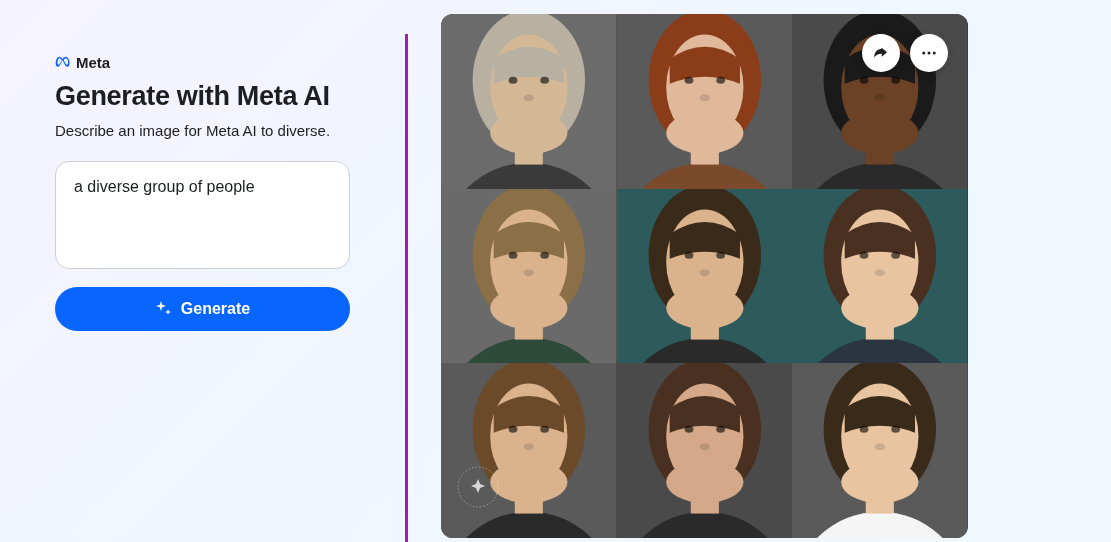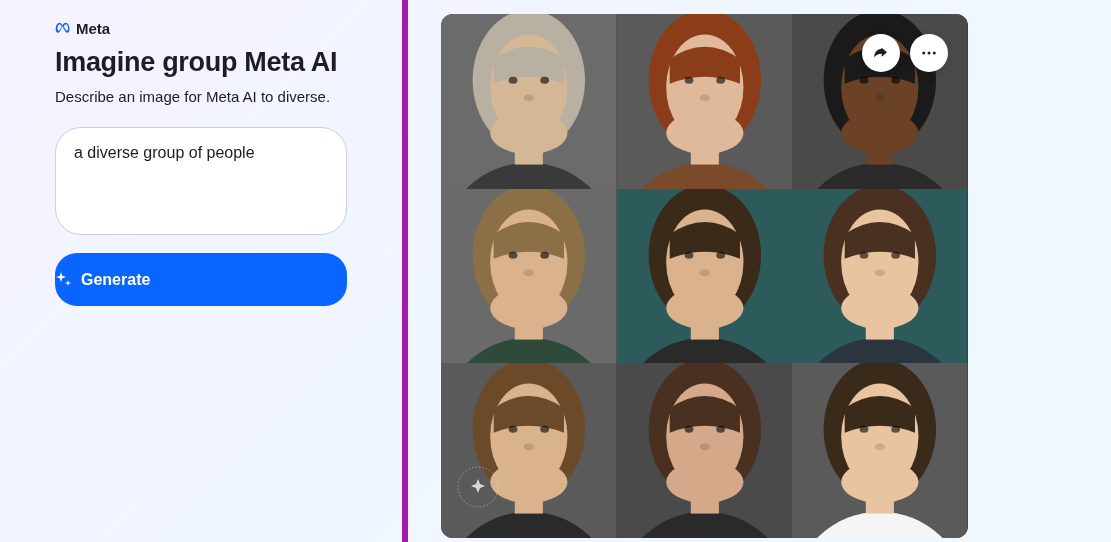--- a/index.html
+++ b/index.html
@@ -11,21 +11,22 @@
       font-family: -apple-system, BlinkMacSystemFont, "Segoe UI", Helvetica, Arial, sans-serif;
       background: linear-gradient(135deg, #f5f3ff 0%, #eff6ff 50%, #f0f9ff 100%);
       width: 1111px;
       height: 542px;
       overflow: hidden;
       display: flex;
     }
     .left-panel {
       width: 408px;
       padding: 20px 55px 0 55px;
-      border-right: 6px solid #a21caf;
+      border-right: 3px solid #a21caf;
+      margin-top: 34px;
     }
     .brand {
       display: flex;
       align-items: center;
       gap: 4px;
       margin-bottom: 10px;
     }
     .brand-logo {
       width: 17px;
       height: 17px;
@@ -44,43 +45,43 @@
     }
     .subtitle {
       font-size: 15px;
       color: #1c1e21;
       margin-bottom: 22px;
     }
     .prompt-input {
       width: 100%;
       height: 108px;
       border: 1px solid #ccd0d5;
-      border-radius: 26px;
+      border-radius: 14px;
       padding: 16px 18px;
       font-size: 16px;
       font-family: inherit;
       color: #1c1e21;
       resize: none;
       background: #ffffff;
       outline: none;
       margin-bottom: 14px;
     }
     .generate-button {
       width: 100%;
-      height: 53px;
+      height: 44px;
       background: #0866ff;
       border: none;
       border-radius: 22px;
       color: #ffffff;
       font-size: 16px;
       font-weight: 600;
       cursor: pointer;
       display: flex;
       align-items: center;
-      justify-content: flex-start;
+      justify-content: center;
       gap: 10px;
     }
     .sparkle-icon {
       width: 16px;
       height: 16px;
       position: relative;
     }
     .right-panel {
       flex: 1;
       padding: 14px 0 0 33px;
@@ -142,21 +143,21 @@
 <body>
 
 <div class="left-panel">
   <div class="brand">
     <svg class="brand-logo" viewBox="0 0 24 24">
       <path fill="#0866ff" d="M6.5 4C3.5 4 1 8 1 13c0 3 1.2 5 3 5 1.5 0 2.8-1.5 4.5-5l1.5-3c.2-.4.4-.8.6-1.1l1.4 2.6c2 3.7 3.2 6.5 5.5 6.5 1.8 0 3-2 3-5 0-5-2.5-9-5.5-9-1.8 0-3.3 1.4-4.5 3.3C9.3 5.4 7.8 4 6.5 4zm0 2c.8 0 1.9 1.2 3 3.2l-.8 1.5C7.2 13.5 6.2 15 5 15c-.8 0-1.5-1-1.5-3 0-3.5 1.5-6 3-6zm9 0c1.5 0 3 2.5 3 6 0 2-.7 3-1.5 3-1.2 0-2-1.3-3.7-4.5l-1-1.8C13.4 7 14.6 6 15.5 6z"></path>
     </svg>
     <span class="brand-text">Meta</span>
   </div>
   
-  <h1 class="title">Imagine group Meta AI</h1>
+  <h1 class="title">Generate with Meta AI</h1>
   <p class="subtitle">Describe an image for Meta AI to diverse.</p>
   
   <textarea class="prompt-input" placeholder="" style="">a diverse group of people</textarea>
   
   <button class="generate-button">
     <span class="sparkle-icon">
       <svg viewBox="0 0 16 16" fill="white">
         <path d="M6 0l1.2 3.8L11 5 7.2 6.2 6 10 4.8 6.2 1 5l3.8-1.2L6 0zm7 8l.7 2.3L16 11l-2.3.7L13 14l-.7-2.3L10 11l2.3-.7L13 8z"></path>
       </svg>
     </span>

